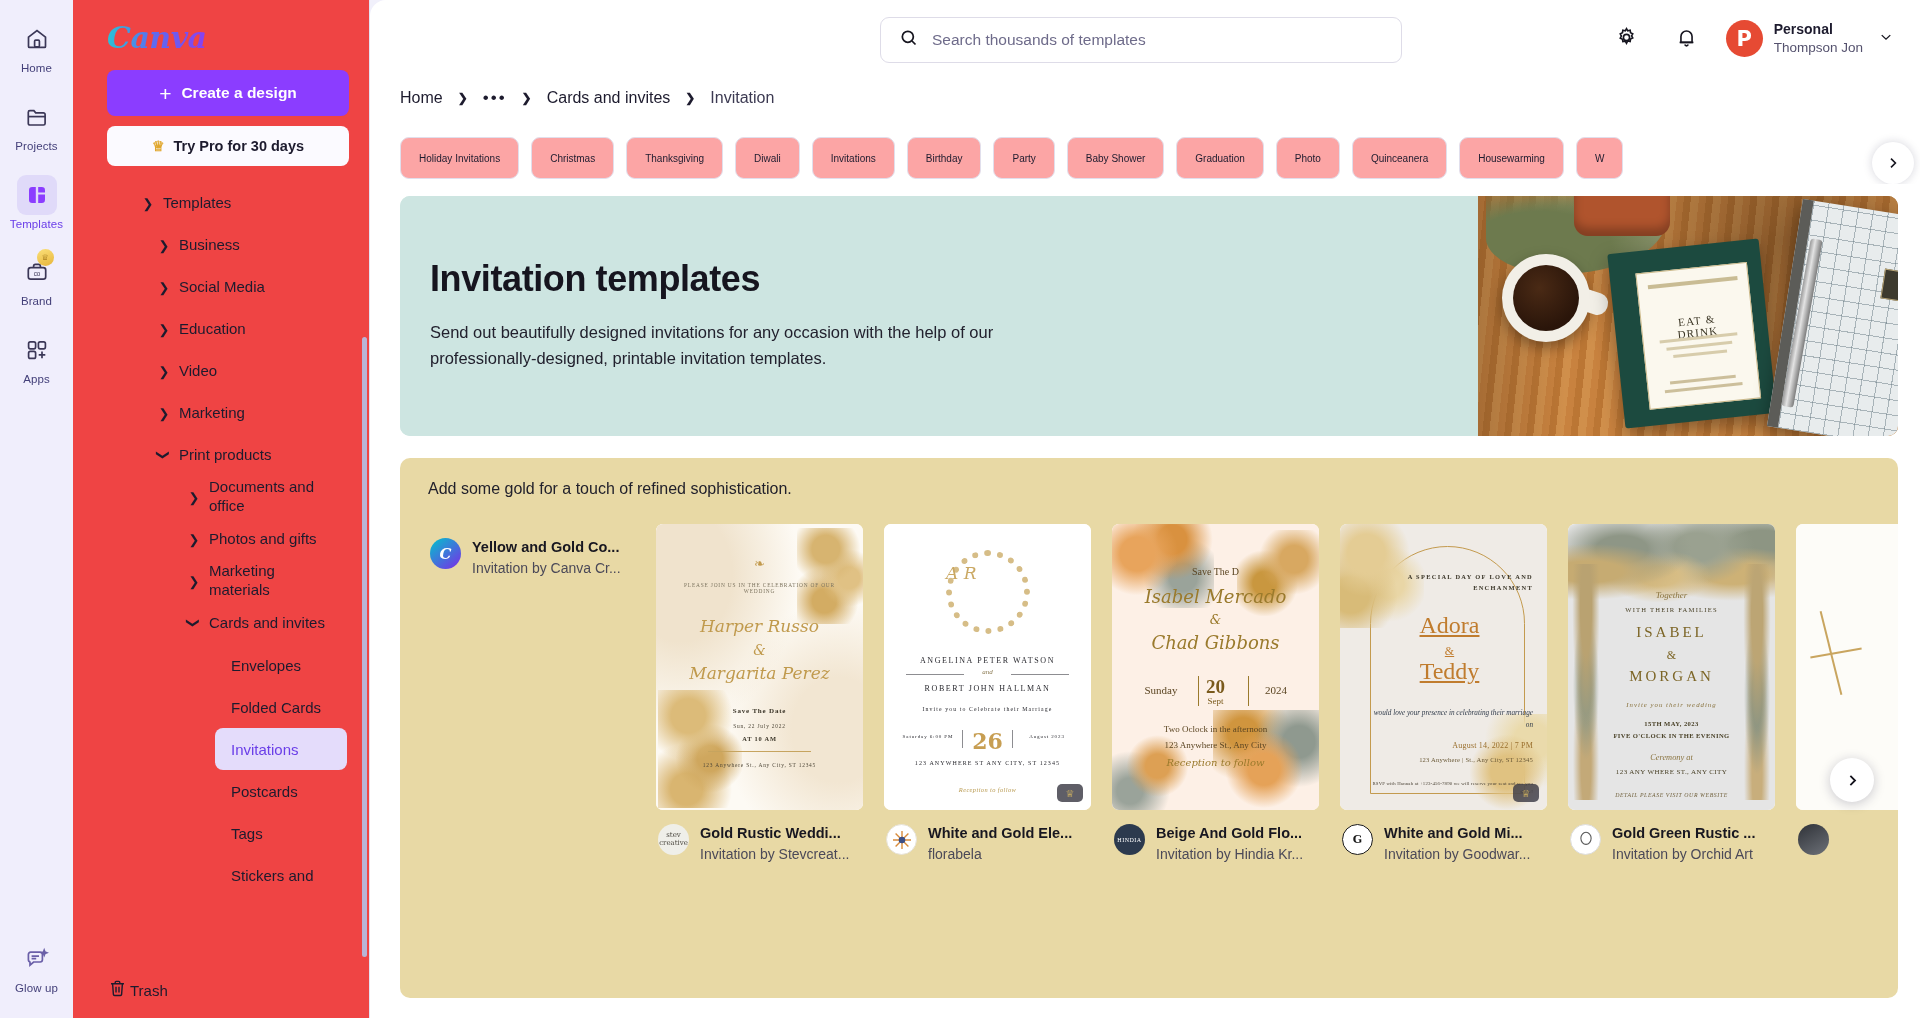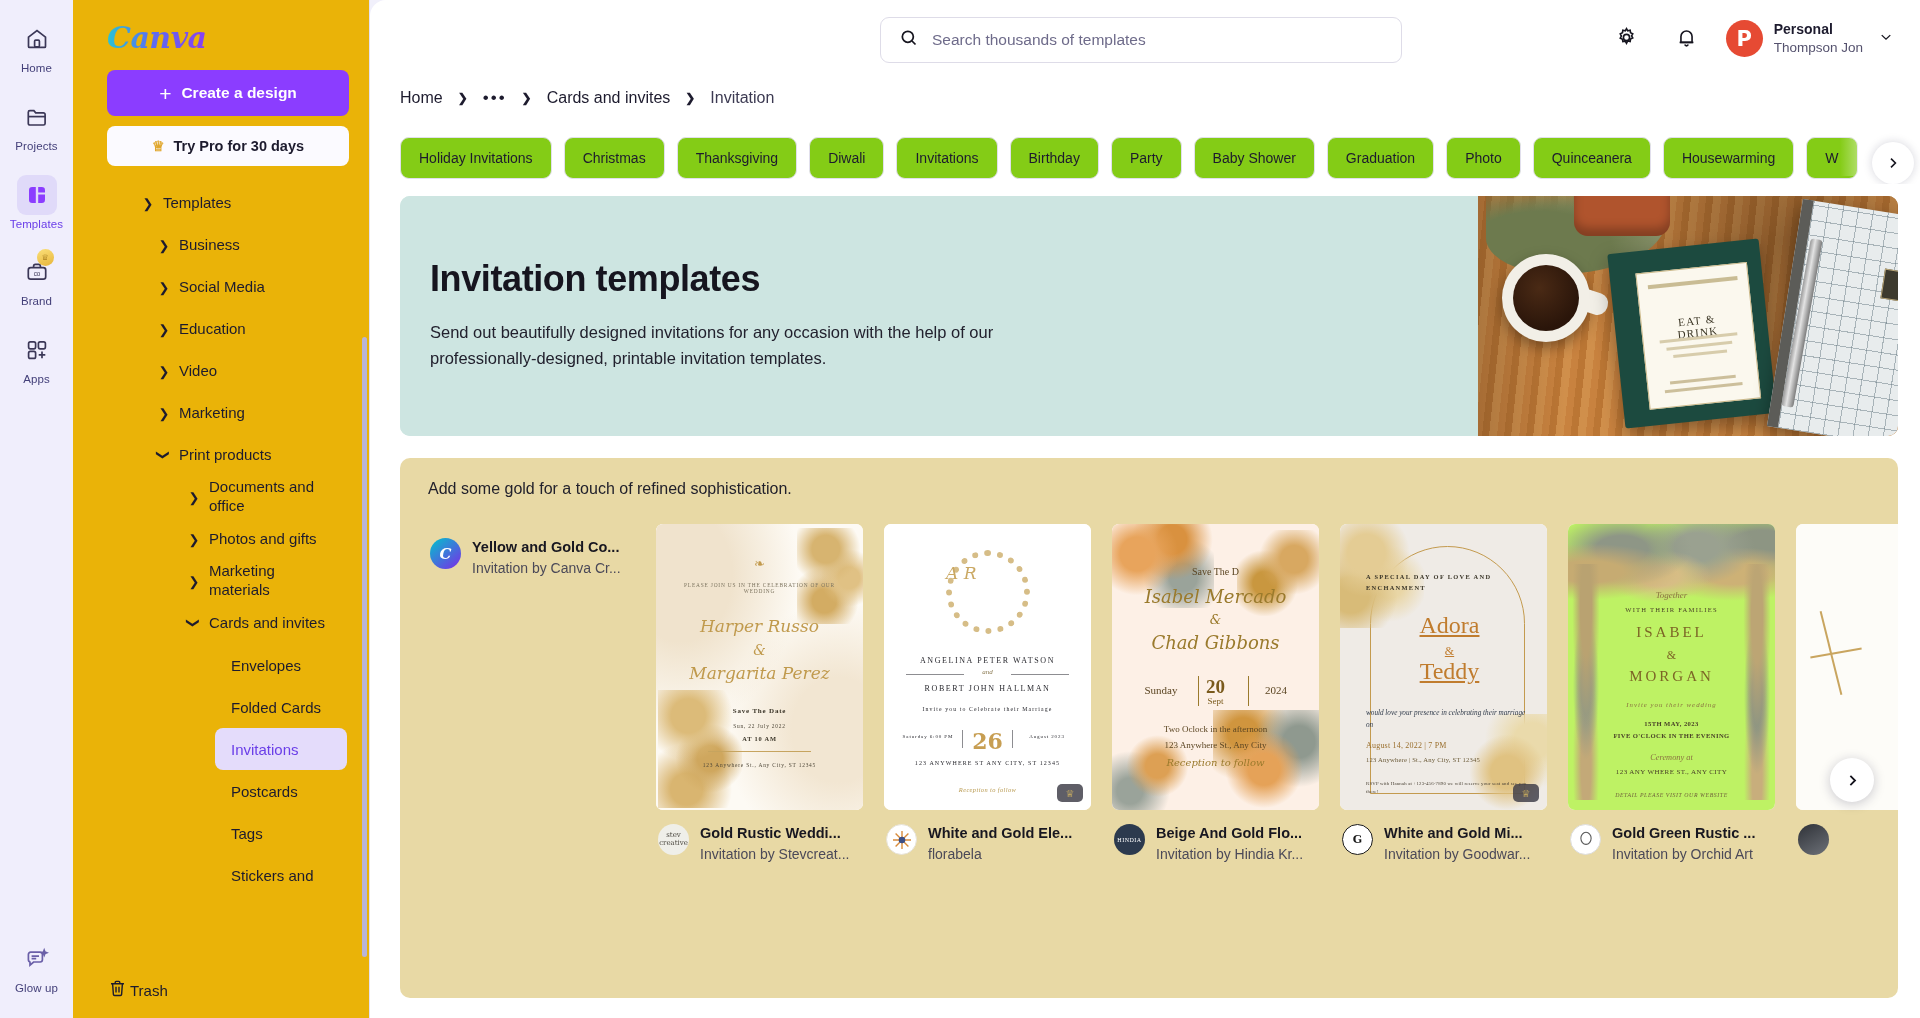--- a/index.html
+++ b/index.html
@@ -40,21 +40,21 @@
     width: 17px; height: 17px; border-radius: 50%;
     background: linear-gradient(160deg,#fbe07a,#e7b53a);
     display: flex; align-items: center; justify-content: center;
     font-size: 8px; color: #8a6008;
   }
 
   
   .sidebar {
     position: absolute; left: 73px; top: 0;
     width: 297px; height: 1018px;
-    background: #eab308;
+    background: #ef4444;
     border-right: 1px solid #e3e1f2;
     display: flex; flex-direction: column;
   }
   .brand {
     padding: 20px 0 4px 34px;
     height: 62px;
   }
   .brand-word {
     font-family: "DejaVu Serif", serif;
     font-style: italic; font-weight: 700; font-size: 30px;
@@ -185,23 +185,23 @@
   .crumb-sep { color: #1d1b2e; font-size: 12px; font-weight: 700; }
 
   
   .chips {
     display: flex; align-items: center; gap: 12px;
     padding: 12px 0 0 30px; position: relative;
     height: 64px; overflow: hidden;
   }
   .chip {
     height: 42px; padding: 0 18px; border-radius: 9px;
-    border: 1px solid #e1dfec; background: #84cc16;
+    border: 1px solid #e1dfec; background: #fca5a5;
     display: flex; align-items: center; white-space: nowrap;
-    font-size: 14px; color: #1d1b2e; cursor: pointer; flex: 0 0 auto;
+    font-size: 10px; color: #1d1b2e; cursor: pointer; flex: 0 0 auto;
   }
   .chips-next {
     position: absolute; right: 6px; top: 22px;
     width: 42px; height: 42px; border-radius: 50%;
     background: #fff; box-shadow: 0 0 10px rgba(20,20,60,.18);
     display: flex; align-items: center; justify-content: center;
     cursor: pointer; z-index: 4;
   }
   .chips-fade {
     position: absolute; right: 0; top: 12px;
@@ -444,26 +444,26 @@
     position: absolute; left: 30px; top: 22px; right: 22px; bottom: 16px;
     border: 1px solid #c39a4e; border-radius: 78px 78px 0 0;
   }
   .c5 .rose-tl { position:absolute; left:-12px; top:-6px; width:96px; height:110px;
     background: radial-gradient(circle at 40% 32%, #e4cc94 0 20%, rgba(228,204,148,0) 46%),
                 radial-gradient(circle at 24% 70%, #d8bb78 0 17%, rgba(216,187,120,0) 44%),
                 radial-gradient(circle at 64% 60%, #e9d6a6 0 16%, rgba(233,214,166,0) 42%); }
   .c5 .rose-br { position:absolute; right:-6px; bottom:-8px; width:104px; height:104px;
     background: radial-gradient(circle at 56% 56%, #e0c281 0 20%, rgba(224,194,129,0) 46%),
                 radial-gradient(circle at 80% 26%, #eadaab 0 16%, rgba(234,218,171,0) 42%); }
-  .c5 .cap2 { position:absolute; left:26px; right:14px; text-align:left;
+  .c5 .cap2 { position:absolute; left:26px; right:14px; text-align:right;
               font-family:"Liberation Serif",serif; color:#3a3528; letter-spacing:1.3px; }
   .c5 .namebig { position:absolute; left:26px; right:14px; text-align:center;
               font-family:"Liberation Serif",serif; color:#c07c2e;text-decoration:underline; }
 
-  .c6 { background: #bef264; }
+  .c6 { background: #e5e5e5; }
   .c6 .canopy { position:absolute; left:0; right:0; top:-6px; height:112px;
     background:
       radial-gradient(ellipse at 10% 48%, #c6ab72 0 13%, rgba(198,171,114,0) 34%),
       radial-gradient(ellipse at 26% 28%, #8e9686 0 12%, rgba(142,150,134,0) 32%),
       radial-gradient(ellipse at 44% 52%, #d7bd85 0 12%, rgba(215,189,133,0) 32%),
       radial-gradient(ellipse at 62% 26%, #9aa190 0 12%, rgba(154,161,144,0) 32%),
       radial-gradient(ellipse at 80% 50%, #cdb176 0 13%, rgba(205,177,118,0) 34%),
       radial-gradient(ellipse at 94% 24%, #8d9583 0 12%, rgba(141,149,131,0) 32%); }
   .c6 .sideL { position:absolute; left:-4px; top:40px; width:44px; bottom:10px;
     background: radial-gradient(ellipse at 50% 18%, #b9a271 0 18%, rgba(185,162,113,0) 44%),

